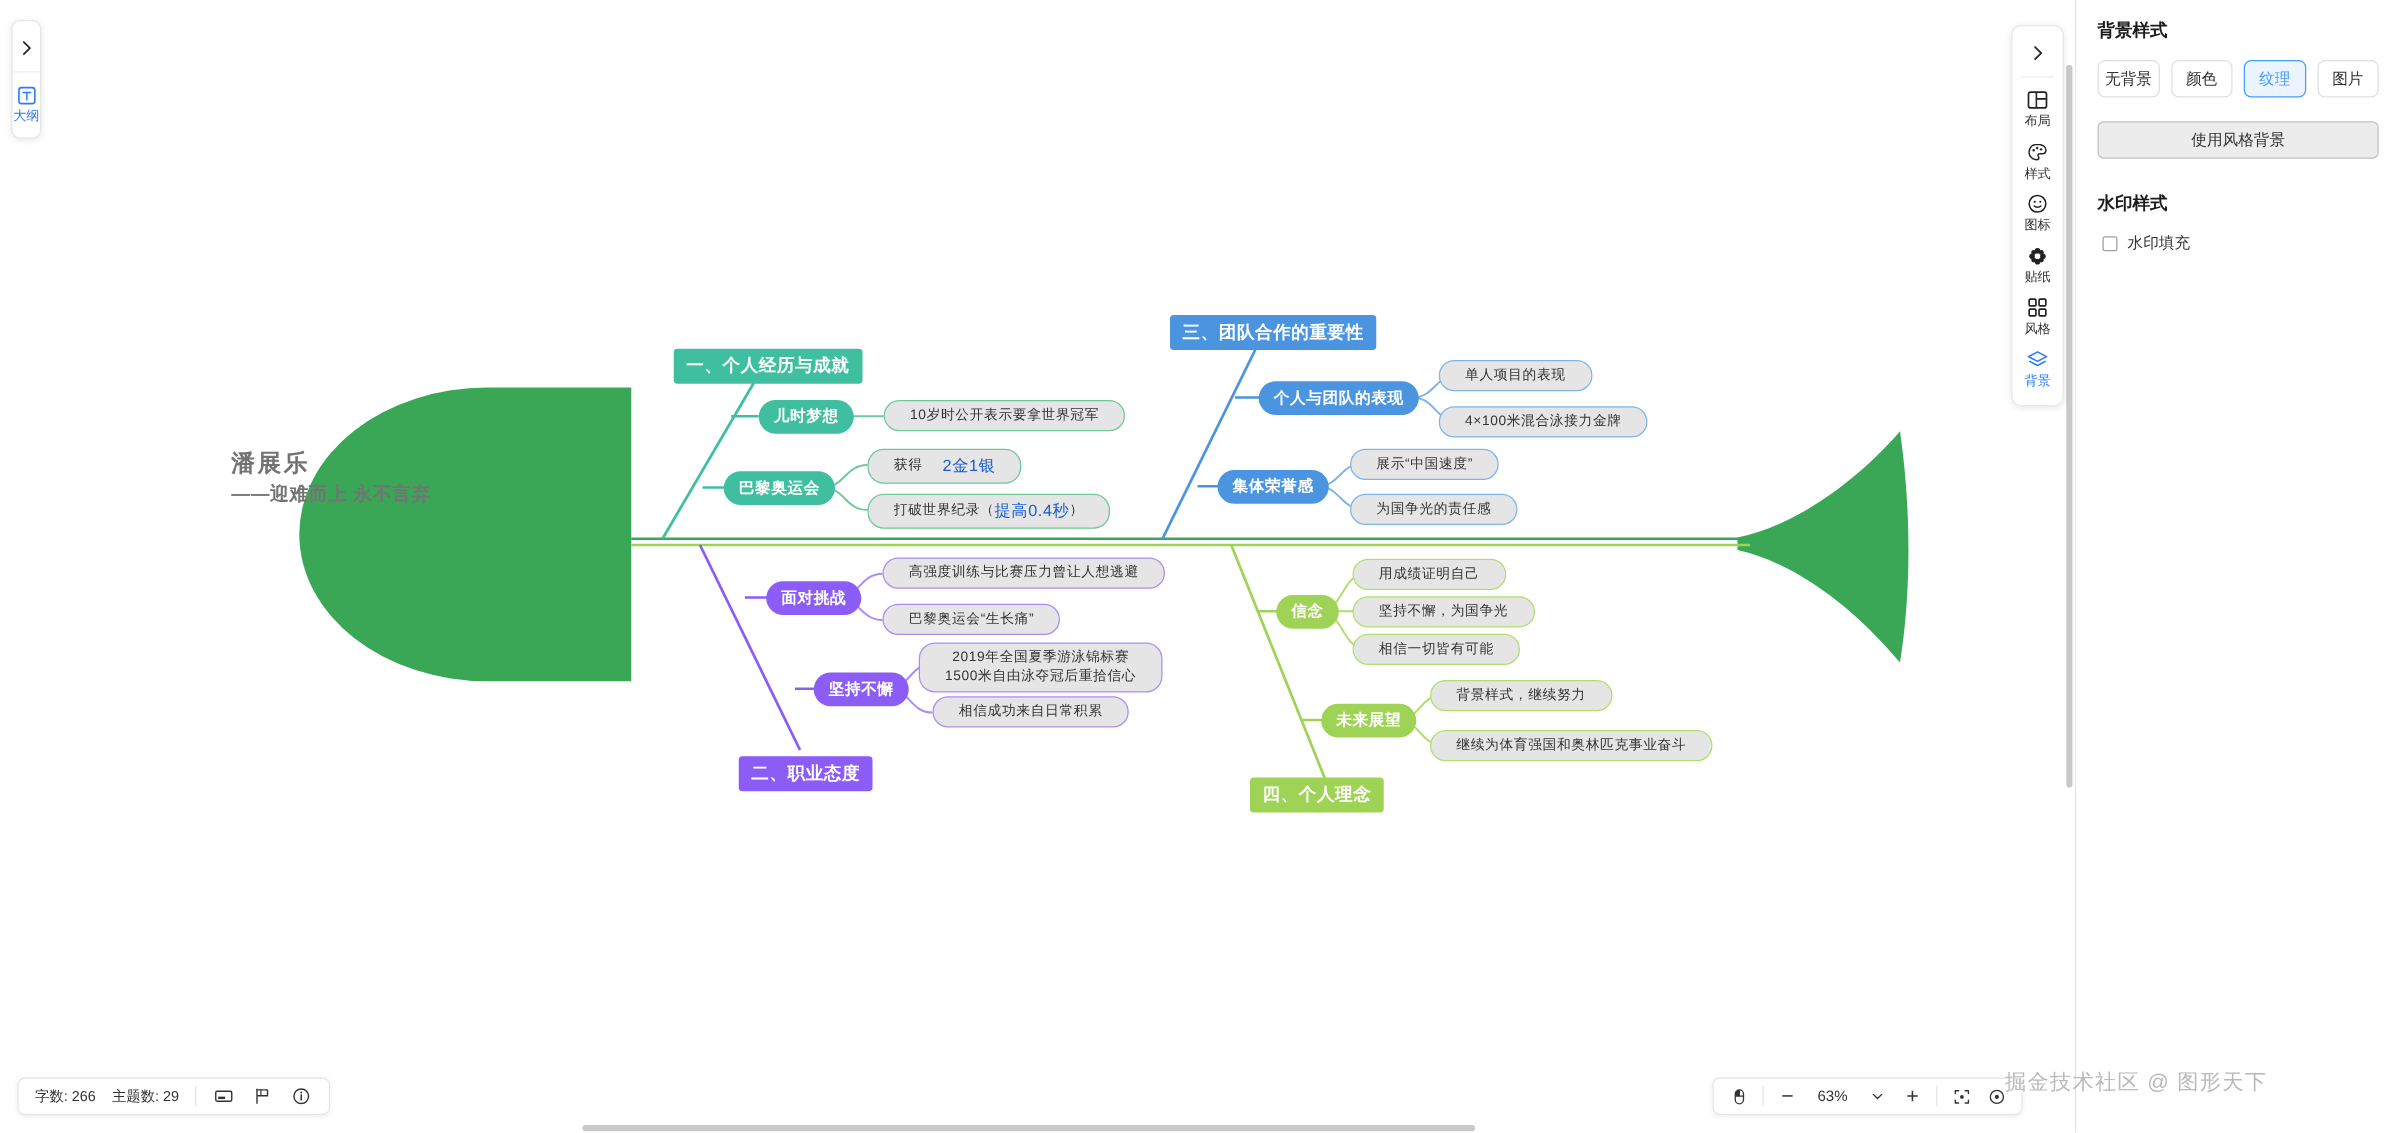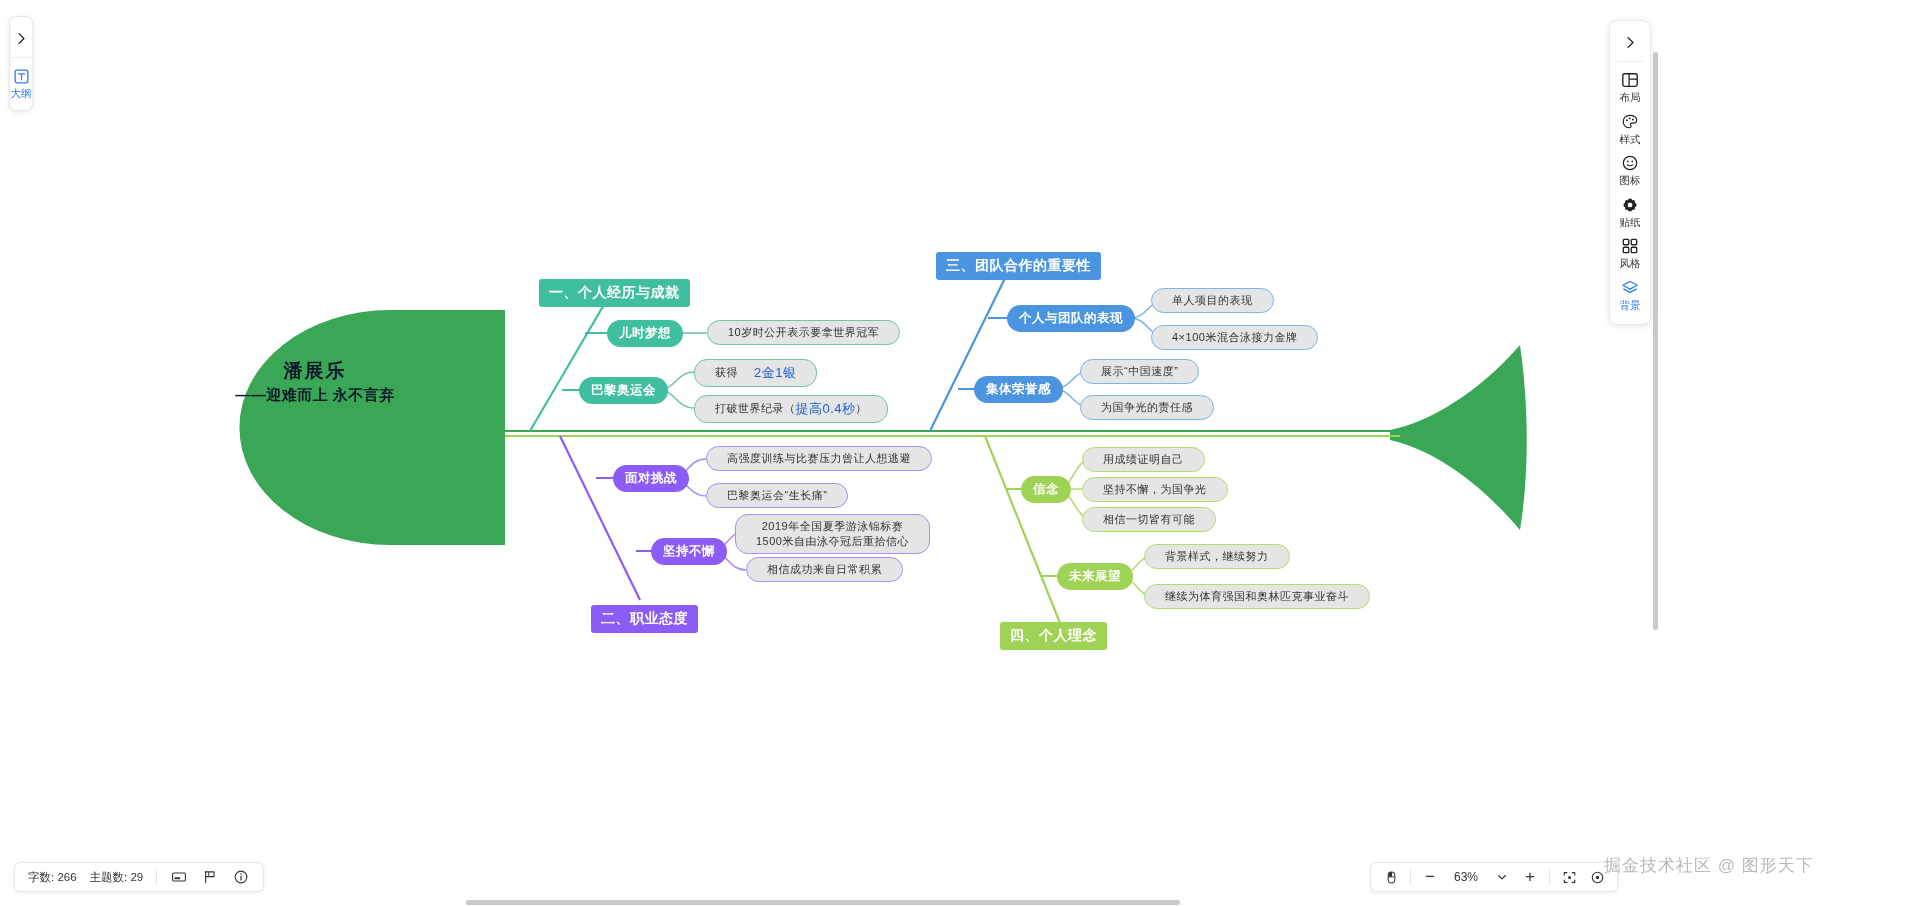--- a/index.html
+++ b/index.html
@@ -50,21 +50,21 @@
     font-weight: 500;
     color: #333;
     padding: 4px 20px;
     line-height: 1.35;
   }
   .leaf b { font-weight: 400; }
 
   
   .center-text {
     position:absolute;
-    color:#0f172a; text-align:center;
+    color:#737373; text-align:left;
     width: 260px;
     left: 185px; top: 358px;
     pointer-events:none;
   }
   .center-text .t1 { font-size: 19px; font-weight: 700; letter-spacing: 2px; }
   .center-text .t2 { font-size: 15px; font-weight: 700; letter-spacing: .5px; margin-top:2px; }
 
   
   #left-toolbar {
     position:absolute; left:9px; top:16px;
@@ -367,20 +367,36 @@
       <span class="ic">
         <svg width="18" height="18" viewBox="0 0 20 20">
           <path d="M10 2.8 L18 7 L10 11.2 L2 7 Z" fill="none" stroke="#2b7cf6" stroke-width="1.4" stroke-linejoin="round"></path>
           <path d="M2.6 11 L10 14.9 L17.4 11" fill="none" stroke="#2b7cf6" stroke-width="1.4" stroke-linejoin="round"></path>
         </svg>
       </span>
       <span class="lbl">背景</span>
     </div>
   </div>
 
+  <div id="right-panel">
+    <div class="panel-title">背景样式</div>
+    <div class="seg-row">
+      <div class="seg">无背景</div>
+      <div class="seg">颜色</div>
+      <div class="seg active">纹理</div>
+      <div class="seg">图片</div>
+    </div>
+    <div class="wide-btn">使用风格背景</div>
+
+    <div class="panel-title2">水印样式</div>
+    <div class="check-row">
+      <span class="cbox"></span>
+      <span class="check-lbl">水印填充</span>
+    </div>
+  </div>
 
   <div id="status-left">
     <span class="stat">字数: 266</span>
     <span class="stat">主题数: 29</span>
     <span class="vline"></span>
     <span class="sbtn">
       <svg width="16" height="16" viewBox="0 0 20 20">
         <rect x="2" y="5" width="16" height="10" rx="1.4" fill="none" stroke="#333" stroke-width="1.4"></rect>
         <rect x="4.4" y="10.4" width="7" height="2.4" fill="#333"></rect>
       </svg>

